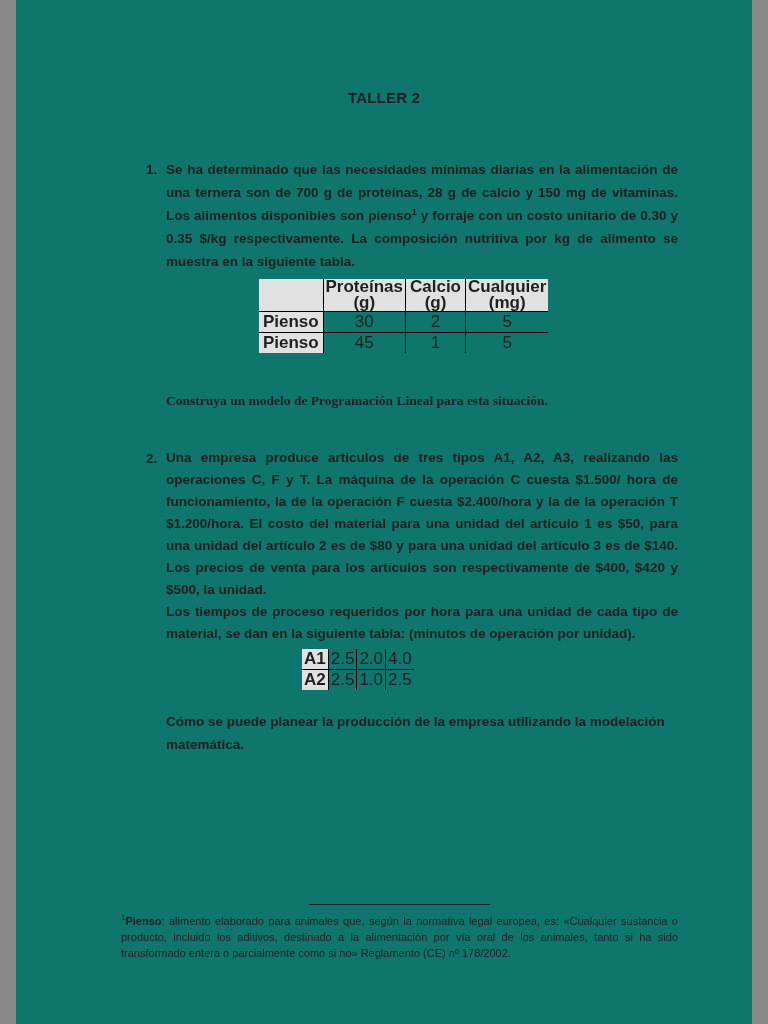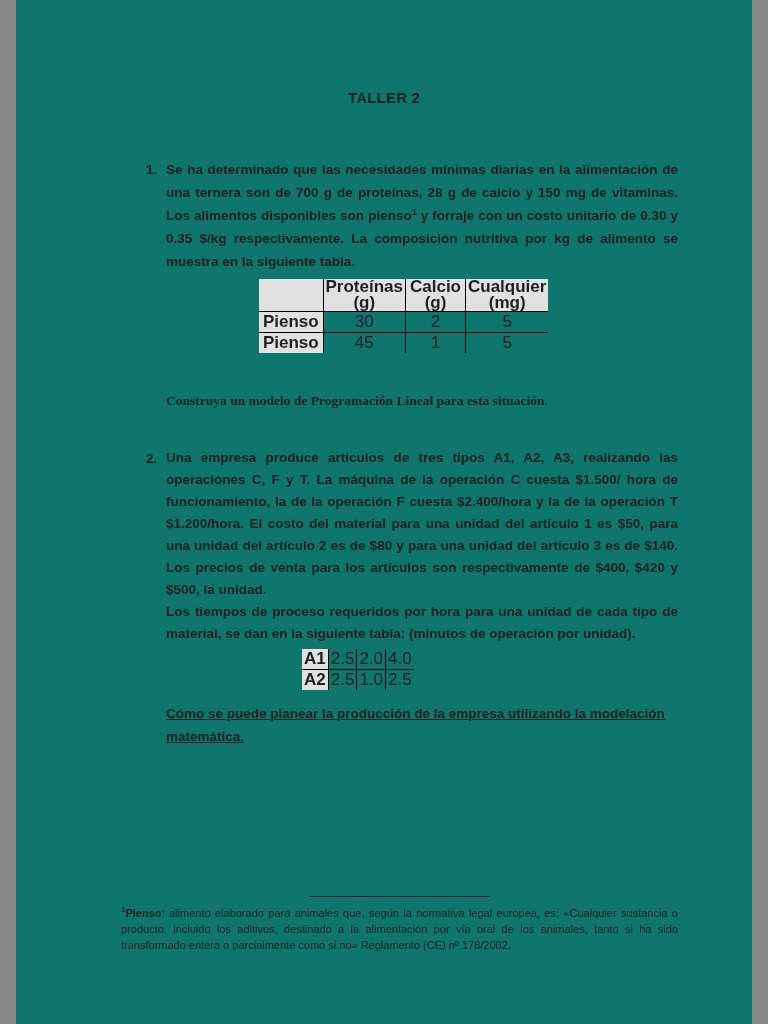--- a/index.html
+++ b/index.html
@@ -48,21 +48,21 @@
   sup.inline-sup { font-size: 9px; font-weight: 700; vertical-align: super; line-height: 0; }
   .problem-1 { margin-top: 50px; }
   .closing-line {
     margin: 0;
     font-size: 13.5px;
     line-height: 23px;
     font-weight: 600;
   }
   .closing-1 { margin-top: 32px; font-family: Liberation Serif, serif; }
   .problem-2 { margin-top: 35px; }
-  .closing-2 { margin-top: 8px; text-decoration: underline; }
+  .closing-2 { margin-top: 16px; }
 
   table.data-table {
     border-collapse: collapse;
     border: 4px solid #0f766e;
     table-layout: fixed;
     font-size: 17px;
   }
   table.data-table th, table.data-table td {
     border: 1px solid #000;
     text-align: center;

